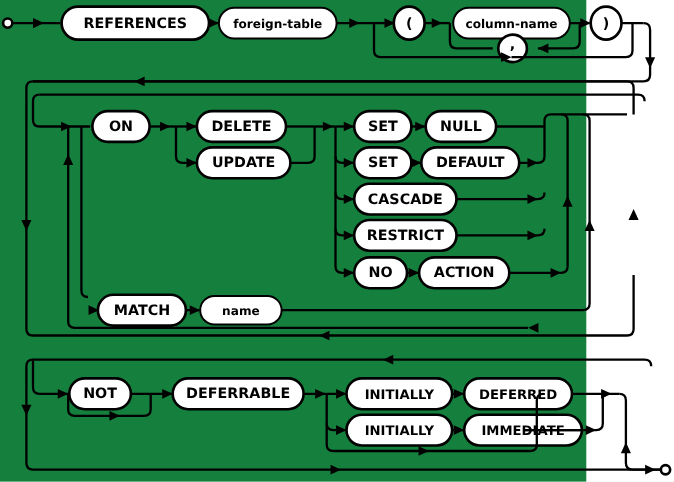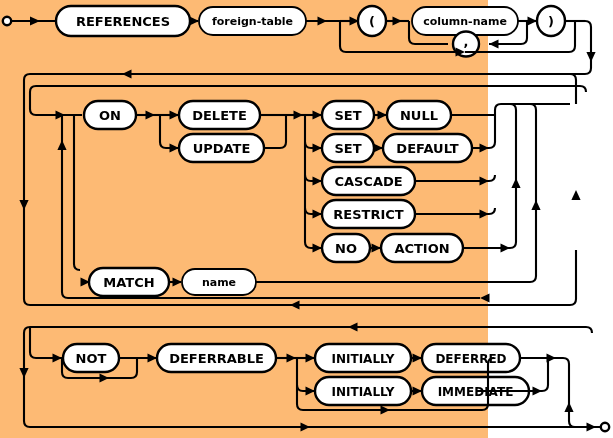--- a/index.html
+++ b/index.html
@@ -2,23 +2,23 @@
 <html><head>
 <meta charset="utf-8">
 <style>
   html, body {
     margin: 0;
     padding: 0;
     background: #ffffff;
   }
   #diagram-root {
     position: relative;
-    width: 488px;
+    width: 533px;
     height: 438px;
-    background: #fdba74;
+    background: #15803d;
     font-family: "Liberation Sans", sans-serif;
   }
   svg.rr {
     display: block;
     width: 613px;
     height: 438px;
   }
   .rail {
     fill: none;
     stroke: #000000;

